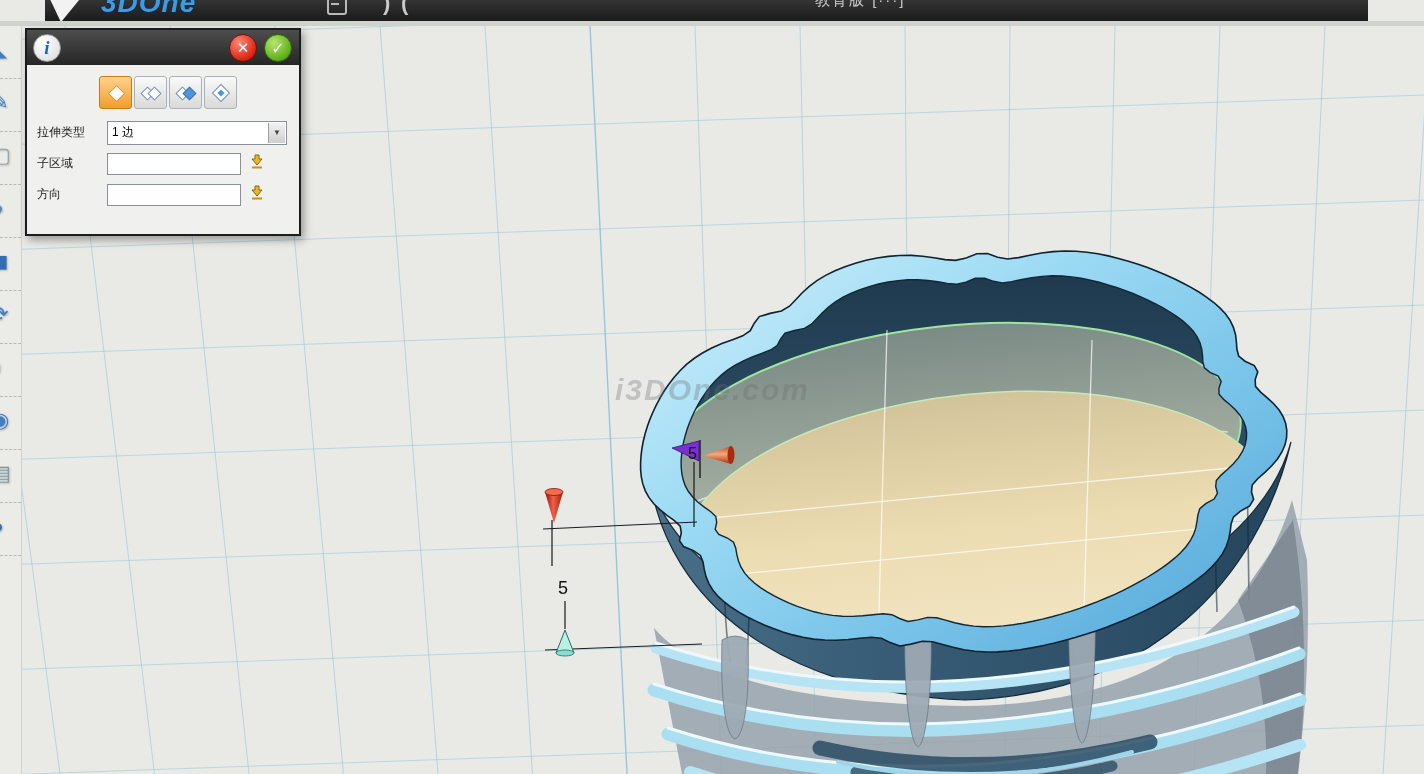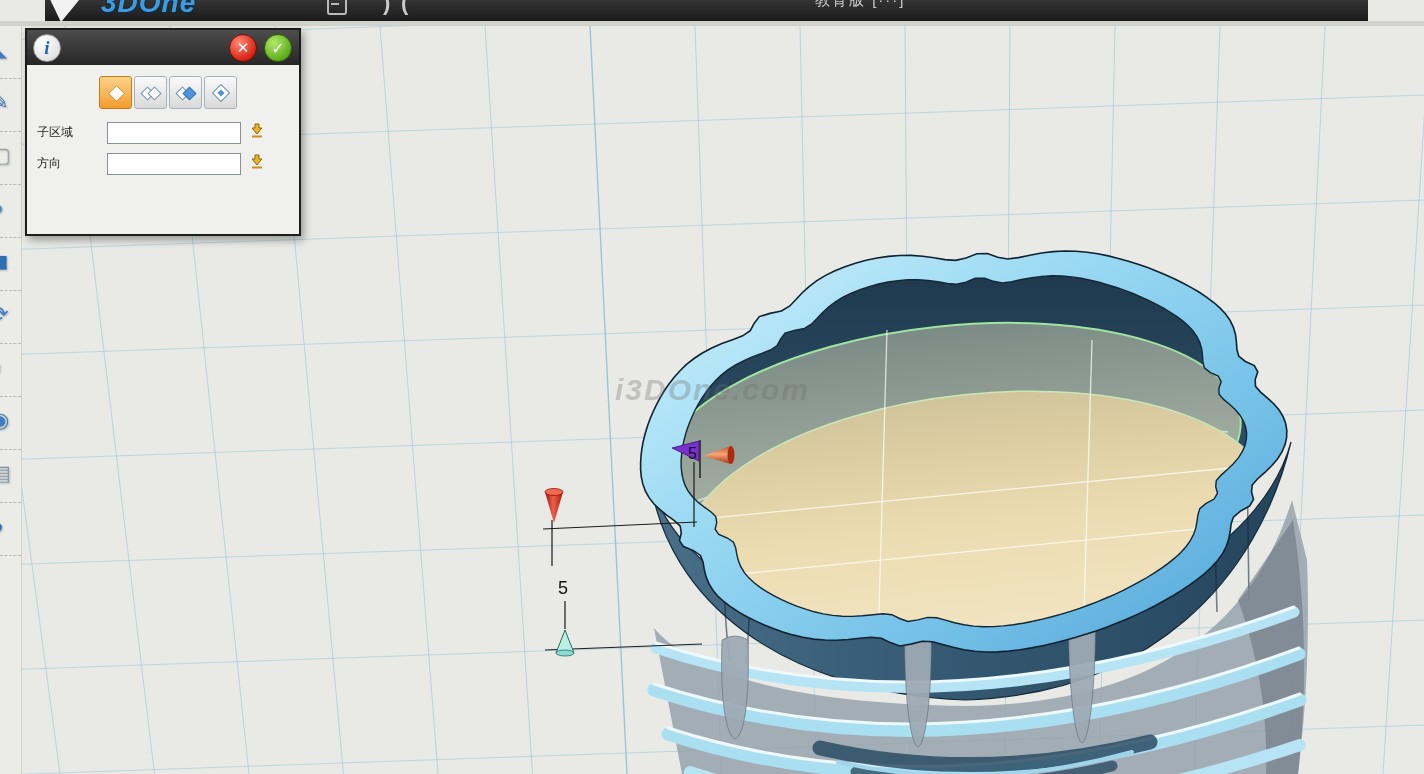--- a/index.html
+++ b/index.html
@@ -290,20 +290,27 @@
     <div class="tbtn">
       <svg width="22" height="22">
         <rect x="5" y="5" width="12" height="12" transform="rotate(45 11 11)" fill="#fff" stroke="#6d90b8" stroke-width="1"></rect>
         <rect x="8.5" y="8.5" width="5" height="5" transform="rotate(45 11 11)" fill="#4f93dd"></rect>
       </svg>
     </div>
   </div>
 
   <div class="frm">
     <div class="frow">
+      <span class="flabel">拉伸类型</span>
+      <div class="fsel">
+        <span class="val">1 边</span>
+        <span class="dd">▼</span>
+      </div>
+    </div>
+    <div class="frow">
       <span class="flabel">子区域</span>
       <input class="ftext short" value="" style="">
       <span class="pick">
         <svg width="16" height="16">
             <polygon points="8,11 3,5 6,5 6,1 10,1 10,5 13,5" fill="#e8b42a" stroke="#8a6808" stroke-width="1"></polygon>
             <rect x="3" y="12.5" width="10" height="2" fill="#c89018"></rect>
           </svg>
       </span>
     </div>
     <div class="frow">

